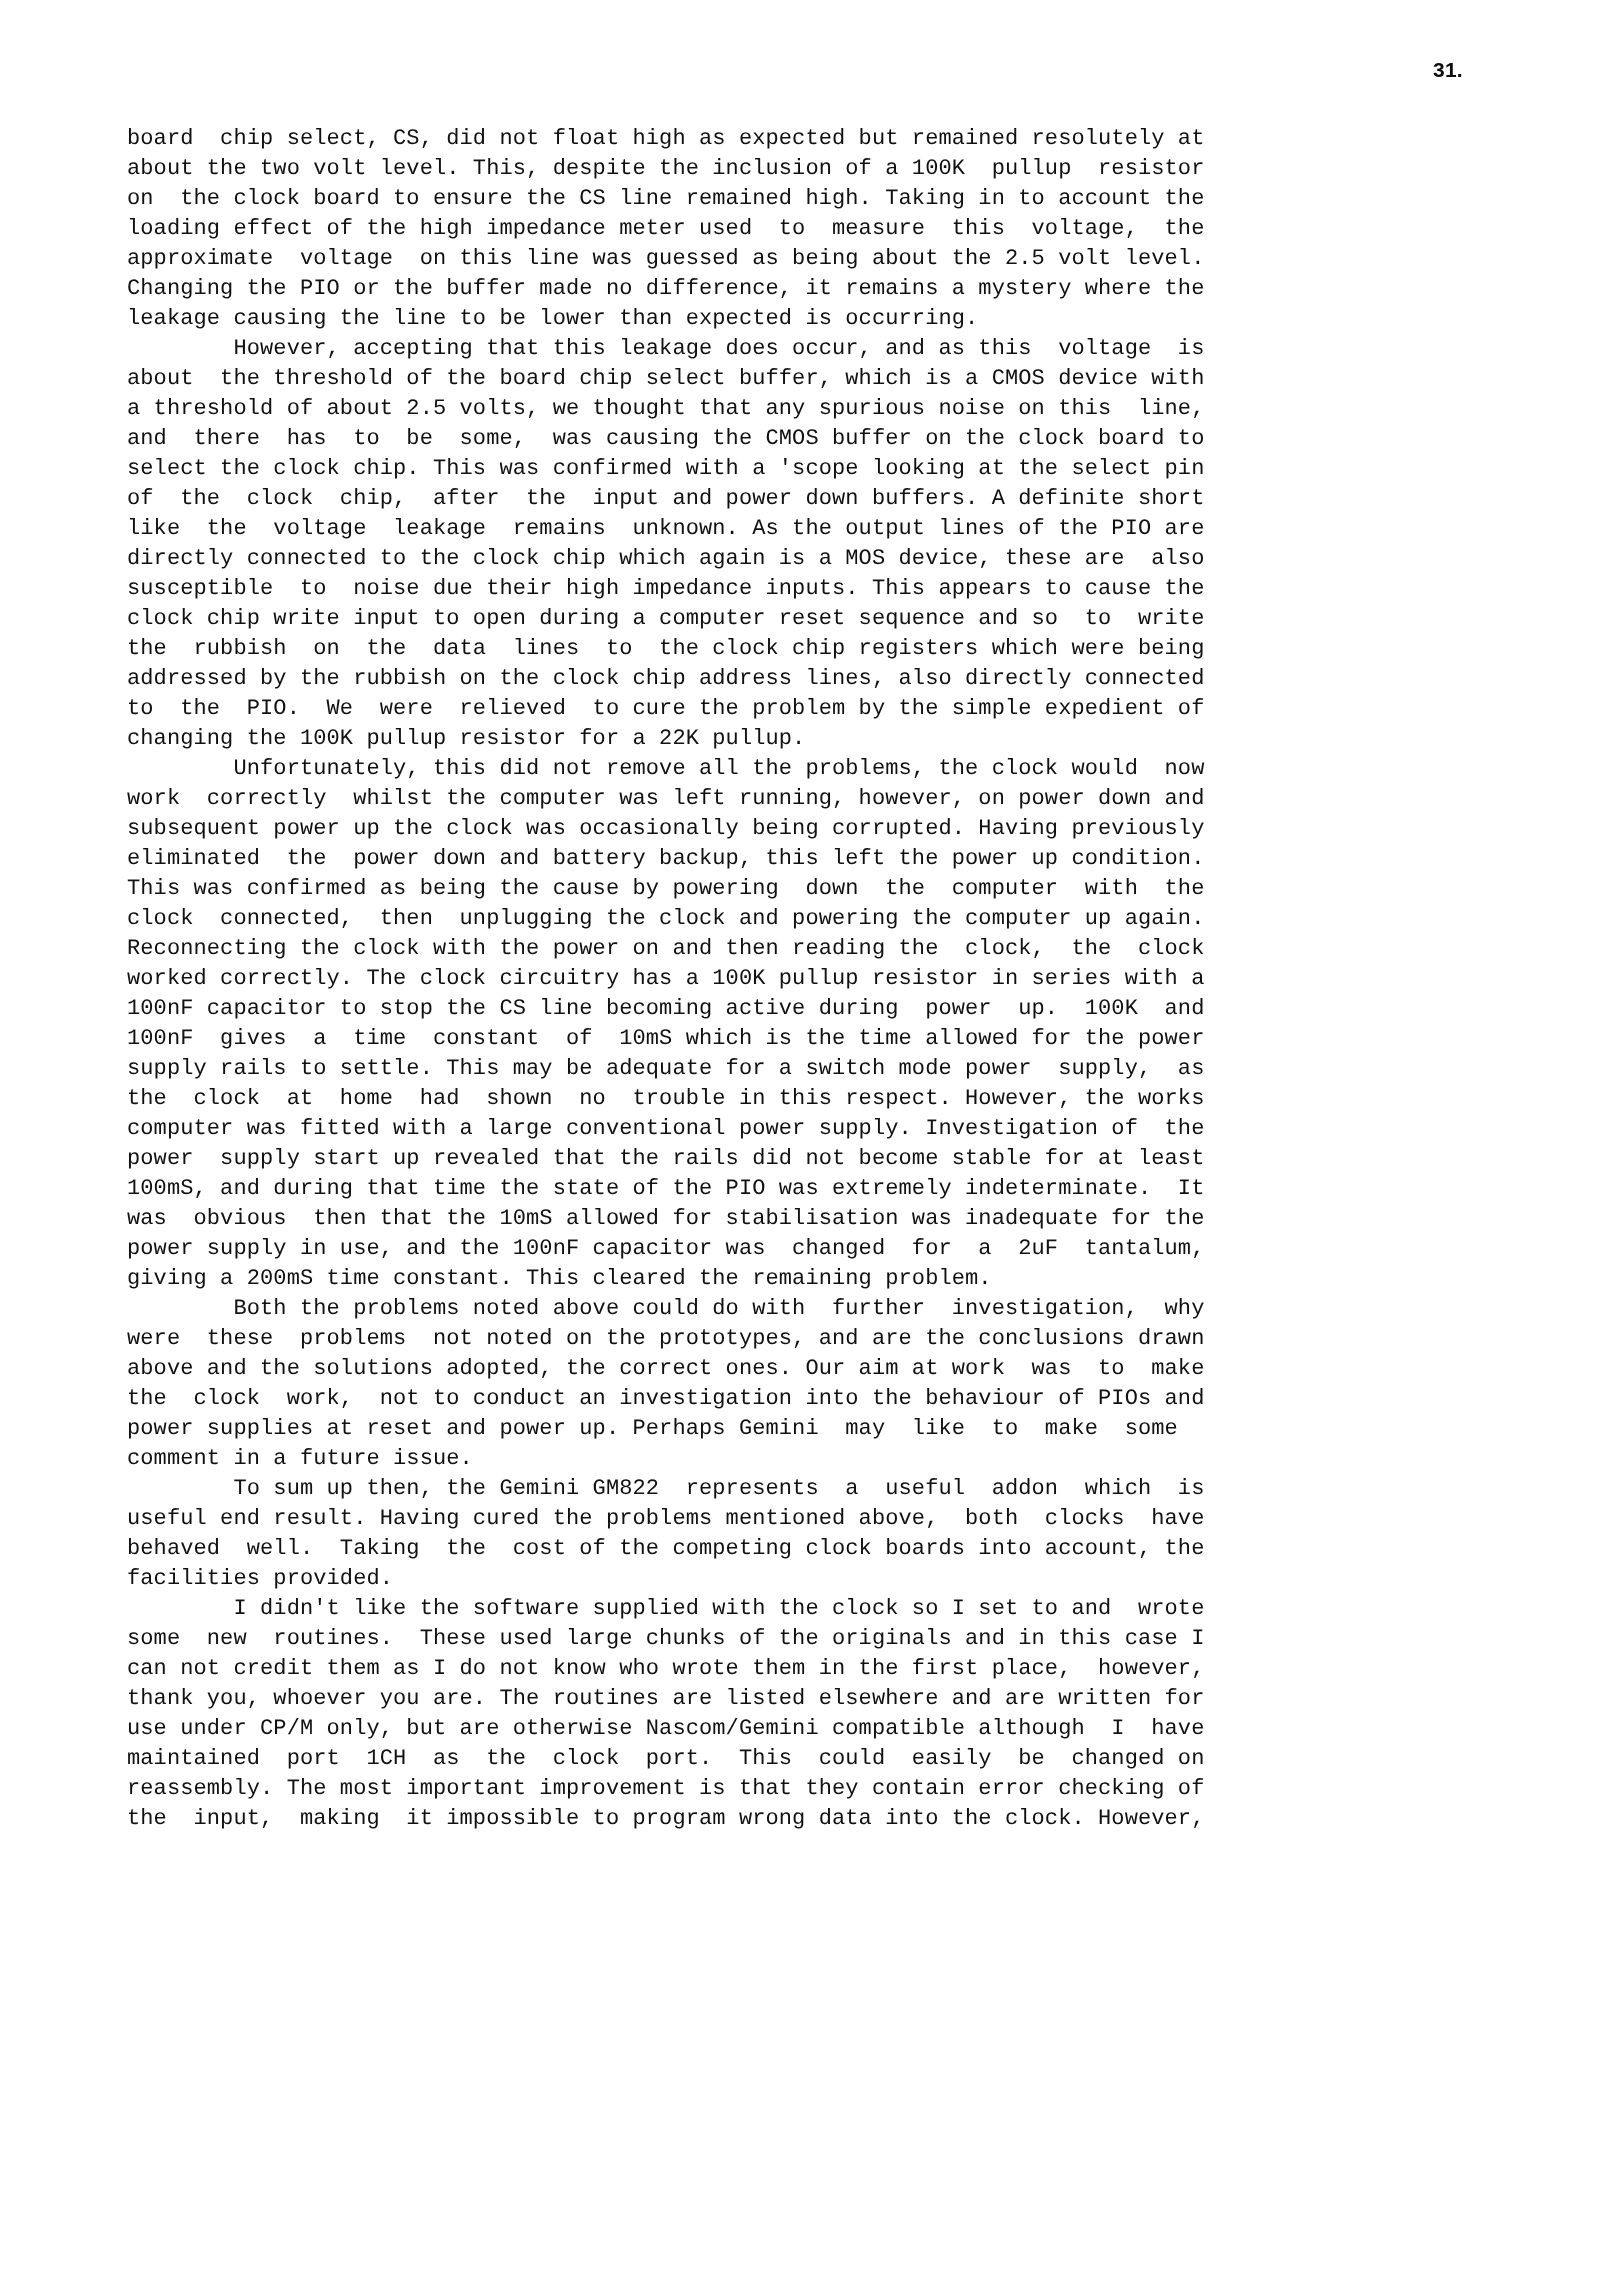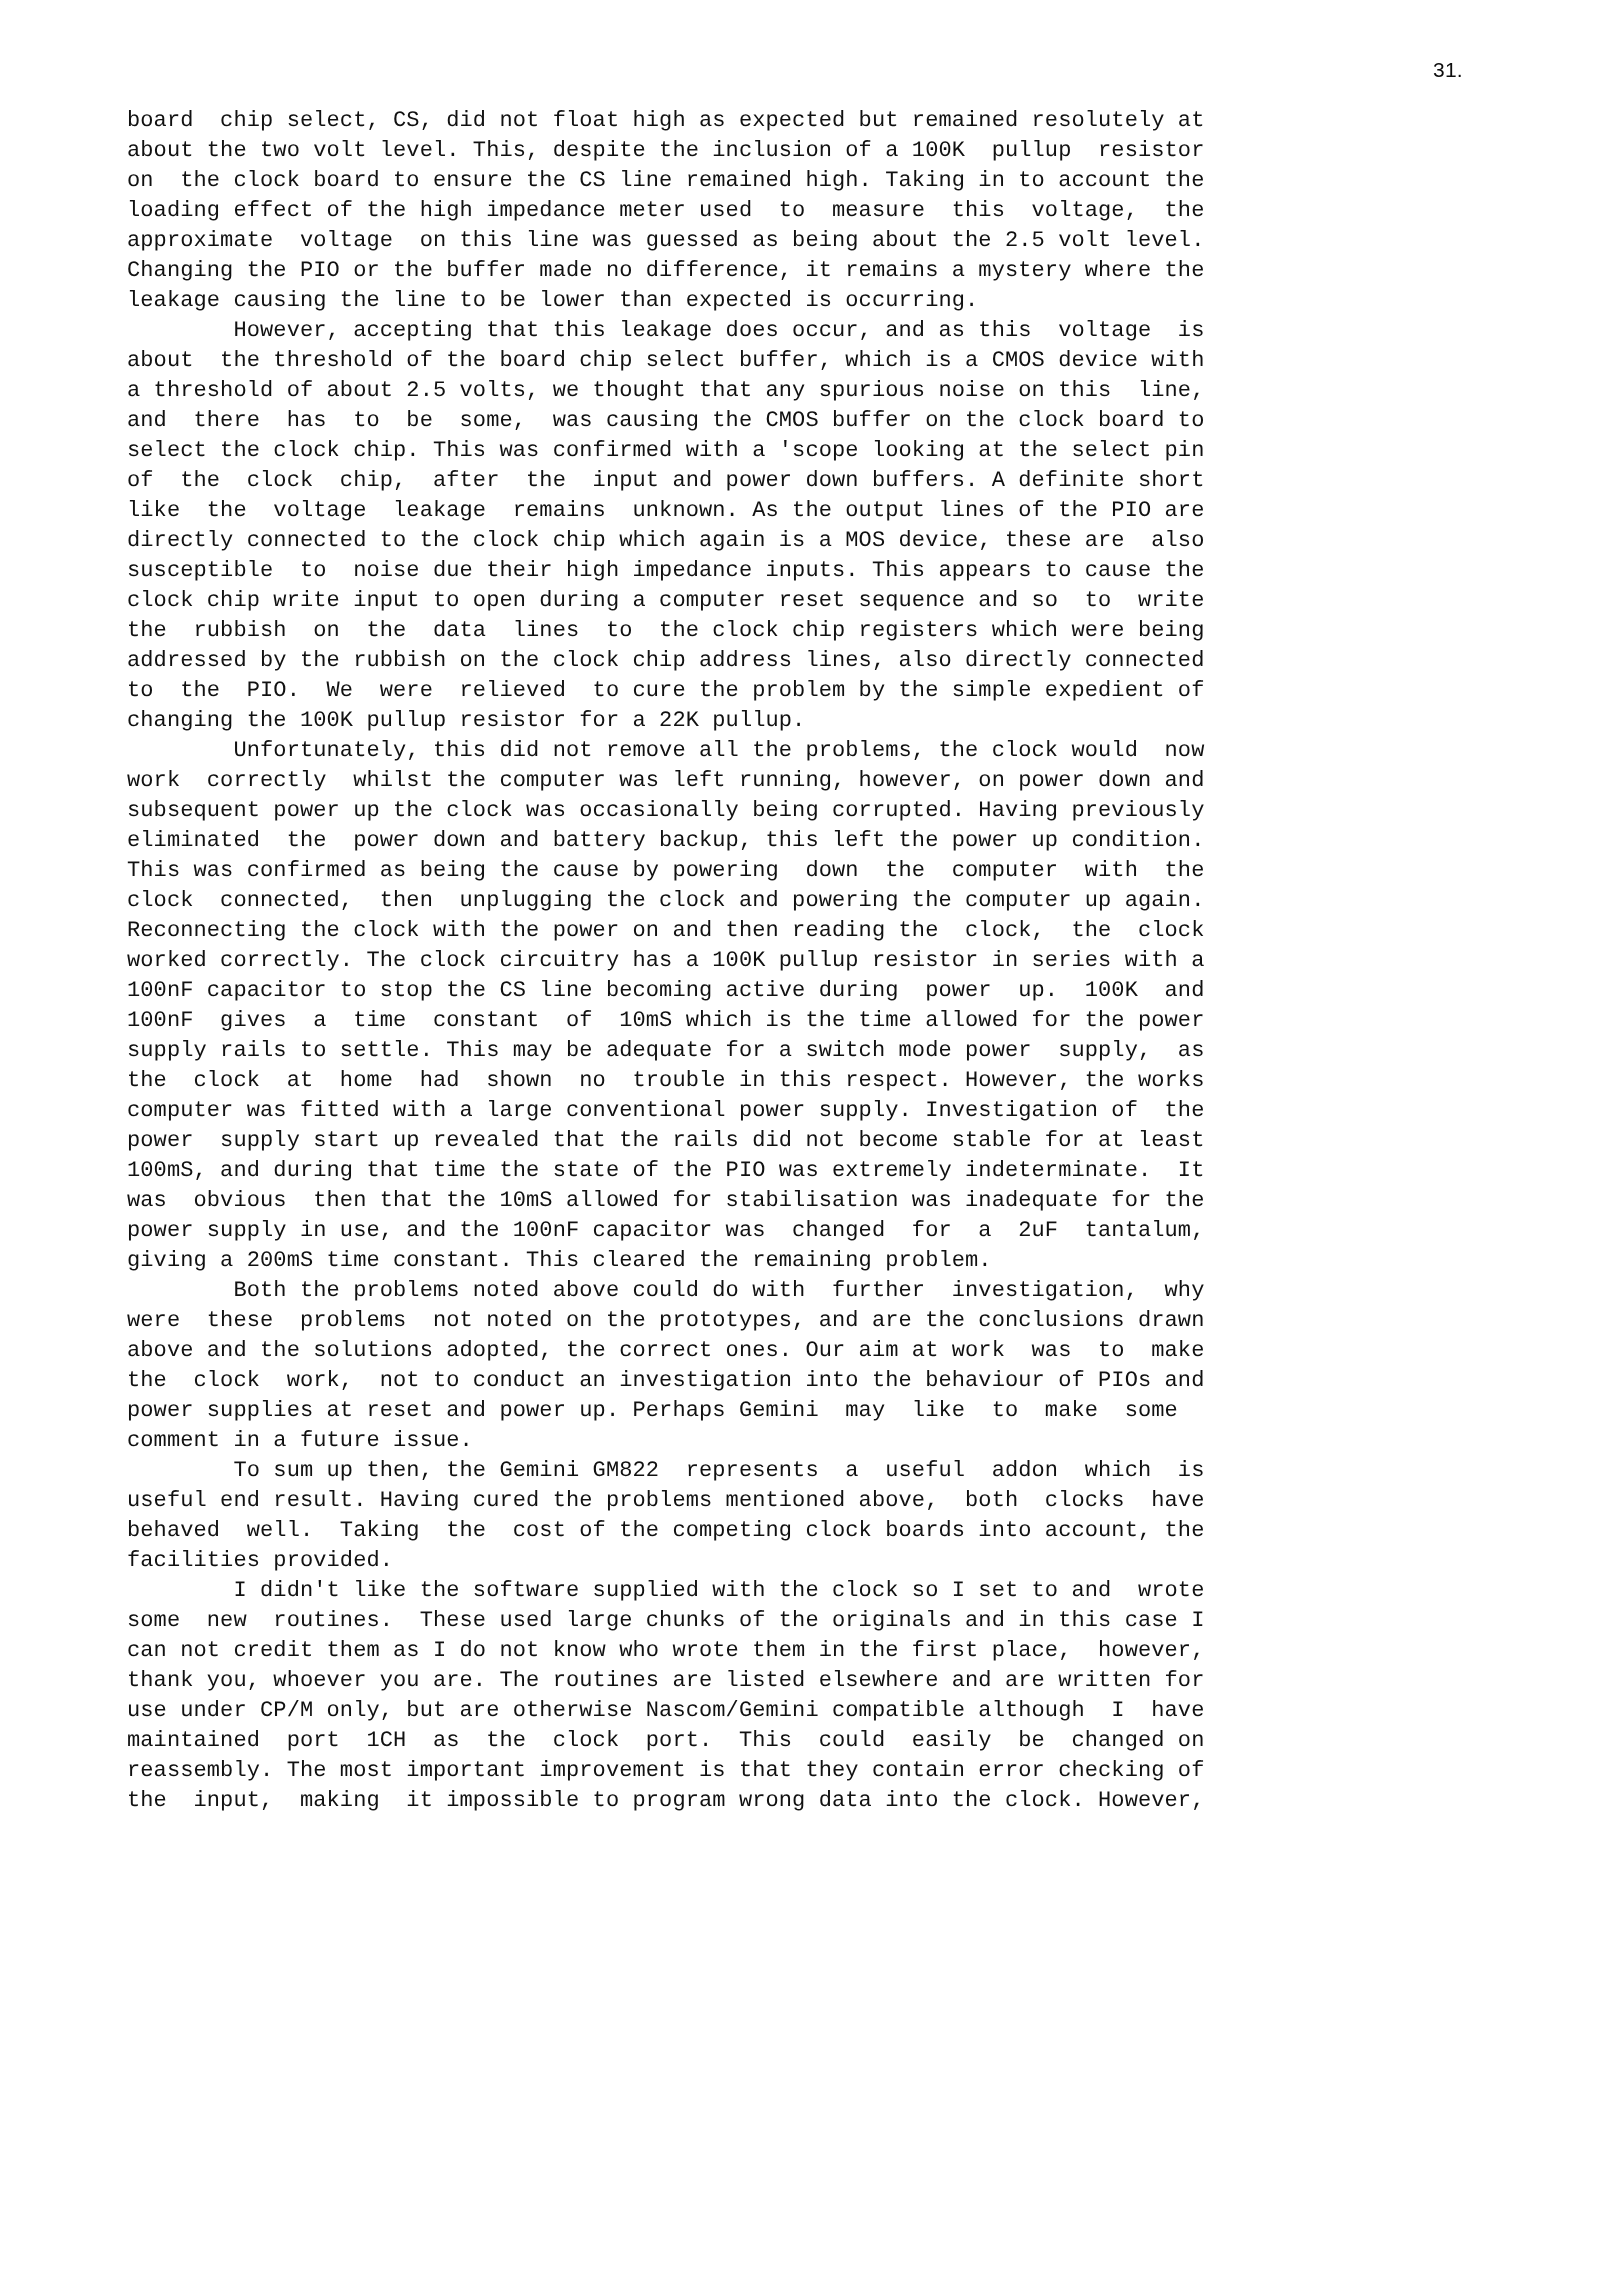--- a/index.html
+++ b/index.html
@@ -20,29 +20,29 @@
     box-sizing: border-box;
   }
   
   .page-number {
     position: absolute;
     top: 58px;
     left: 0;
     width: 1463px;
     text-align: right;
     font-family: "Liberation Sans", "DejaVu Sans", sans-serif;
-    font-weight: normal;
+    font-weight: bold;
     font-size: 21px;
     letter-spacing: 0.3px;
     color: #0d0d0d;
   }
   
   .typescript {
     position: absolute;
-    top: 106px;
+    top: 124px;
     left: 127px;
     width: 1336px;
   }
   .tline {
     font-size: 22px;
     line-height: 30px;
     color: #111111;
     white-space: pre;
     letter-spacing: 0.1px;
     

